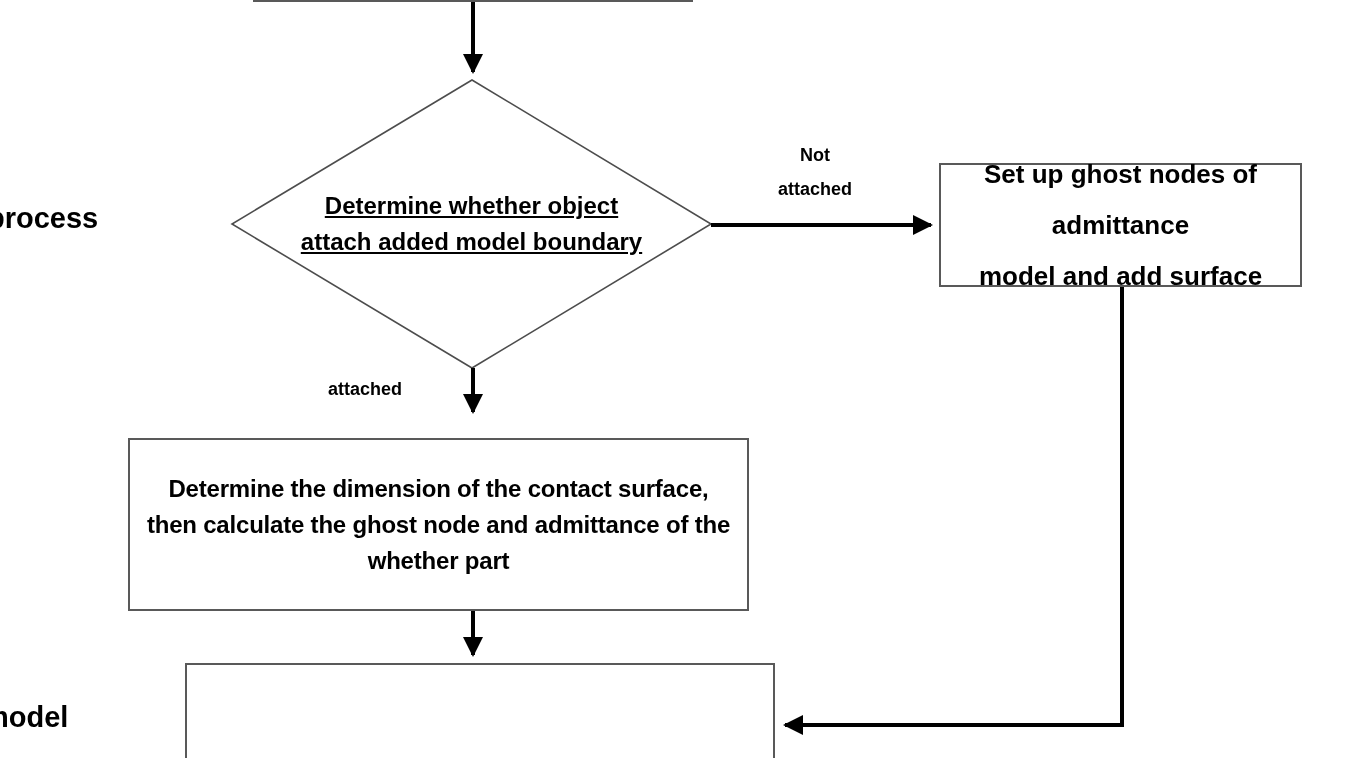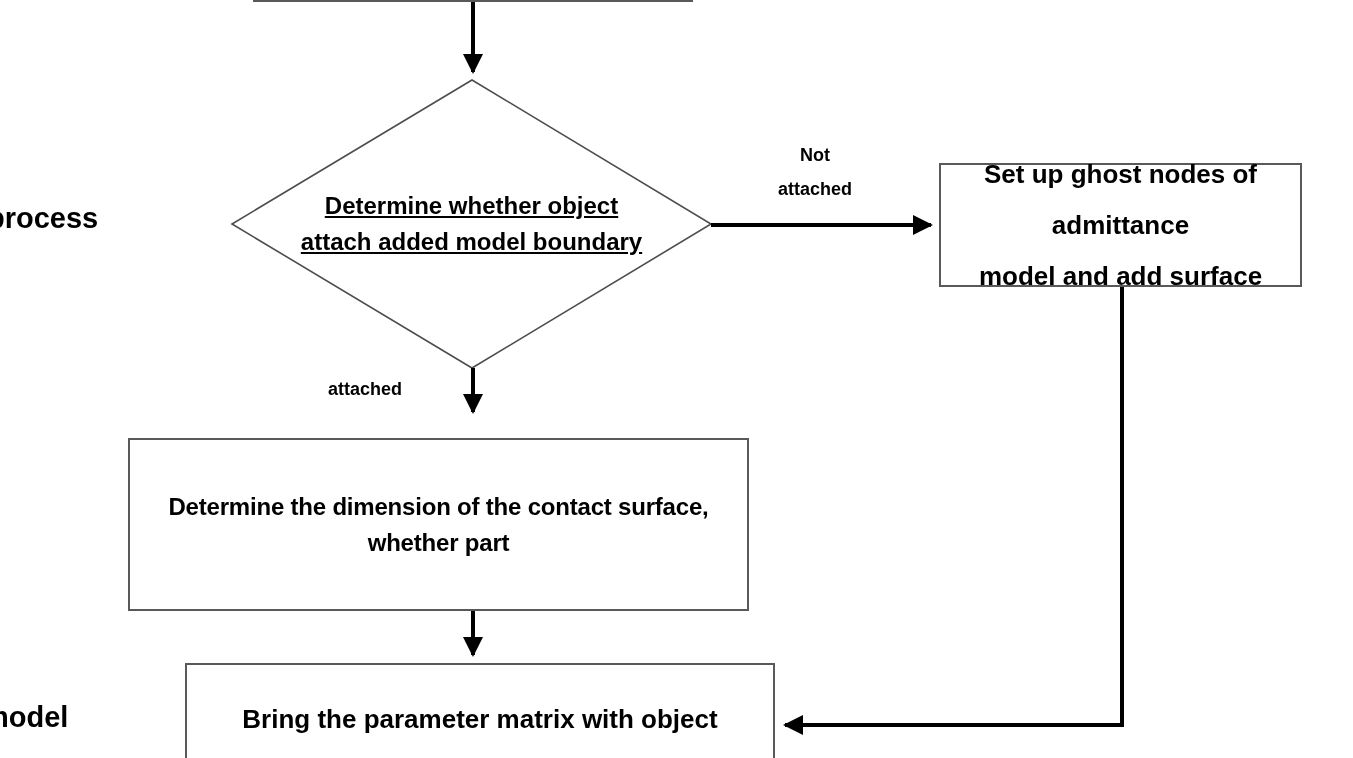--- a/index.html
+++ b/index.html
@@ -105,25 +105,25 @@
   </div>
 
   <div class="box rt" style="left:939px; top:163px; width:363px; height:124px;gap:11px;">
     <div class="ln">Set up ghost nodes of</div>
     <div class="ln">admittance</div>
     <div class="ln">model and add surface</div>
   </div>
 
   <div class="box fs24" style="left:128px; top:420px; width:621px; height:173px;margin-top:18px;">
     <div class="ln">Determine the dimension of the contact surface,</div>
+    <div class="ln">then calculate the ghost node and admittance of the</div>
     <div class="ln">whether part</div>
   </div>
 
   <div class="box fs26" style="left:185px; top:663px; width:590px; height:112px;">
-    <div class="ln">Bring the parameter matrix with object</div>
   </div>
 
   <div class="edge-label" style="left:740px; top:138px; width:150px;">
     <div class="ln">Not</div>
     <div class="ln">attached</div>
   </div>
   <div class="edge-label" style="left:300px; top:372px; width:130px;">attached</div>
 
   <div class="side-label" style="left:-13px; top:203px;">process</div>
   <div class="side-label" style="left:-17px; top:702px;">model</div>

